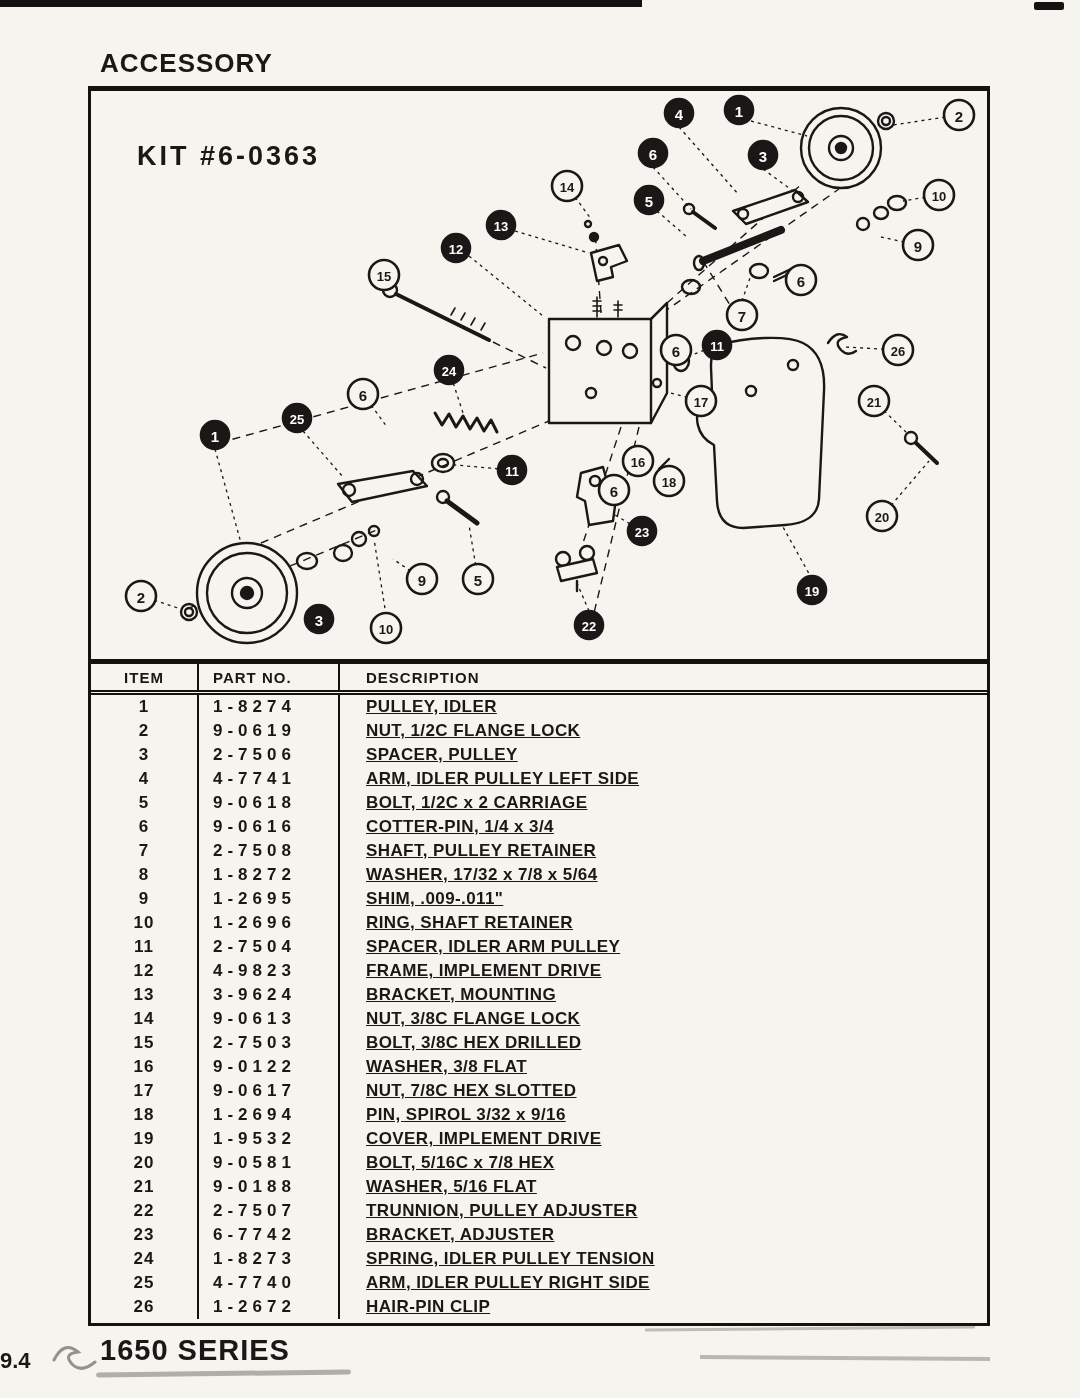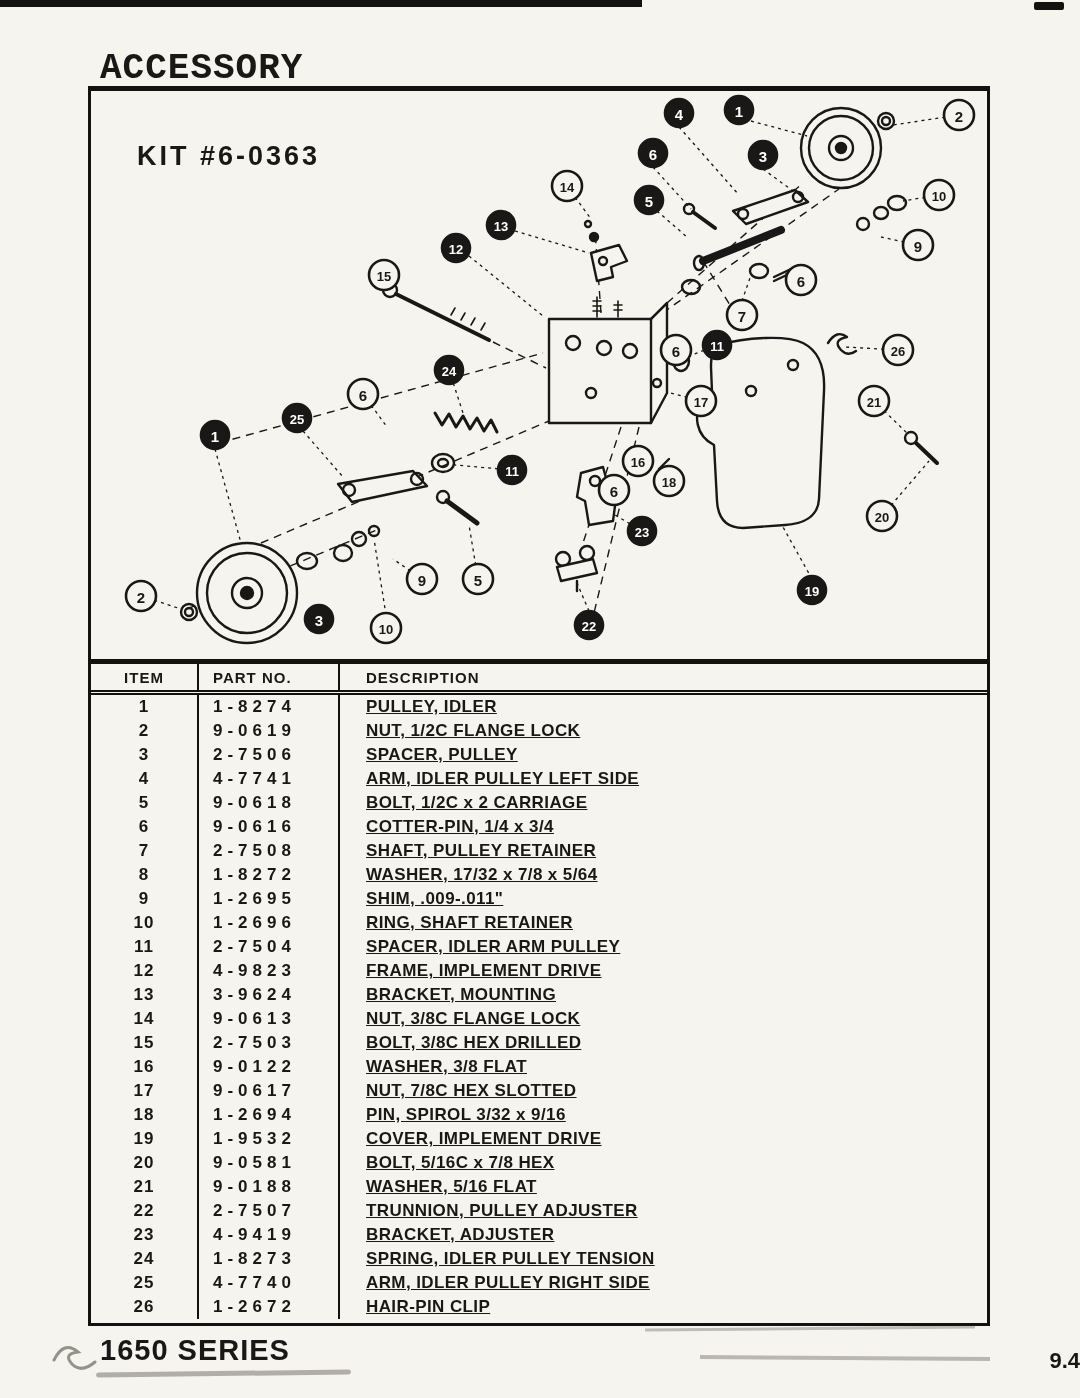--- a/index.html
+++ b/index.html
@@ -9,21 +9,21 @@
   html,body{margin:0;padding:0;}
   body{
     width:1080px;height:1398px;position:relative;overflow:hidden;
     background:var(--paper);color:var(--ink);
     font-family:"Liberation Sans", sans-serif;
   }
   .scan-strip-top{position:absolute;top:0;left:0;width:642px;height:7px;background:#141210;}
   .scan-mark-tr{position:absolute;top:2px;right:16px;width:30px;height:8px;background:#141210;border-radius:2px;}
 
   .header{position:absolute;top:48px;left:100px;right:94px;display:flex;justify-content:space-between;align-items:flex-end;}
-  .header-left{font-size:36px;font-weight:bold;letter-spacing:1px;font-family:Liberation Mono, monospace;}
+  .header-left{font-size:26px;font-weight:bold;letter-spacing:1px;}
   .header-right{font-size:31px;font-weight:bold;letter-spacing:0.5px;}
   .top-rule{position:absolute;top:86px;left:88px;width:902px;height:5px;background:#141210;}
 
   .box{
     position:absolute;top:91px;left:88px;width:896px;height:1232px;
     border-left:3px solid #141210;border-right:3px solid #141210;border-bottom:3px solid #141210;
     box-sizing:content-box;
   }
   .kit-title{position:absolute;top:50px;left:46px;font-size:27px;font-weight:bold;letter-spacing:3px;z-index:2;}
 
@@ -52,21 +52,21 @@
   .parts-table th.col-desc{padding-left:26px;}
   .parts-table td{
     height:24px;line-height:24px;padding:0;vertical-align:middle;
     font-size:17px;font-weight:bold;white-space:nowrap;
   }
   .parts-table td.col-item{text-align:center;letter-spacing:1px;}
   .parts-table td.col-part{padding-left:14px;letter-spacing:5px;}
   .parts-table td.col-desc{padding-left:26px;letter-spacing:0.4px;text-decoration:underline;}
 
   .footer-series{position:absolute;left:100px;top:1334px;font-size:29px;font-weight:bold;letter-spacing:1px;}
-  .footer-page{position:absolute;left:0;right:0;top:1348px;text-align:right;font-size:22px;font-weight:bold;}
+  .footer-page{position:absolute;left:0;right:0;top:1348px;text-align:left;font-size:22px;font-weight:bold;}
   .smudge-a{position:absolute;left:96px;top:1371px;width:255px;height:5px;background:rgba(45,42,34,0.35);border-radius:3px;transform:rotate(-0.7deg);}
   .smudge-b{position:absolute;left:645px;top:1327px;width:330px;height:3px;background:rgba(45,42,34,0.28);transform:rotate(-0.5deg);}
   .smudge-c{position:absolute;left:700px;top:1356px;width:290px;height:4px;background:rgba(45,42,34,0.30);transform:rotate(0.4deg);}
   .pen-squiggle{position:absolute;left:48px;top:1330px;z-index:3;}
 </style>
 </head>
 <body>
 
 <div class="scan-strip-top"></div>
 <div class="scan-mark-tr"></div>
@@ -507,21 +507,21 @@
           <td class="col-part">9-0188</td>
           <td class="col-desc">WASHER, 5/16 FLAT</td>
         </tr>
         <tr>
           <td class="col-item">22</td>
           <td class="col-part">2-7507</td>
           <td class="col-desc">TRUNNION, PULLEY ADJUSTER</td>
         </tr>
         <tr>
           <td class="col-item">23</td>
-          <td class="col-part">4-9419</td>
+          <td class="col-part">6-7742</td>
           <td class="col-desc">BRACKET, ADJUSTER</td>
         </tr>
         <tr>
           <td class="col-item">24</td>
           <td class="col-part">1-8273</td>
           <td class="col-desc">SPRING, IDLER PULLEY TENSION</td>
         </tr>
         <tr>
           <td class="col-item">25</td>
           <td class="col-part">4-7740</td>

